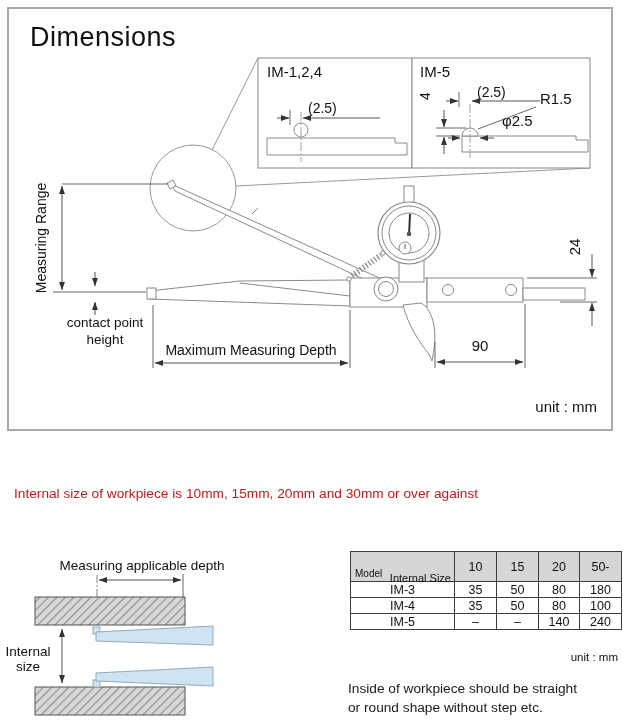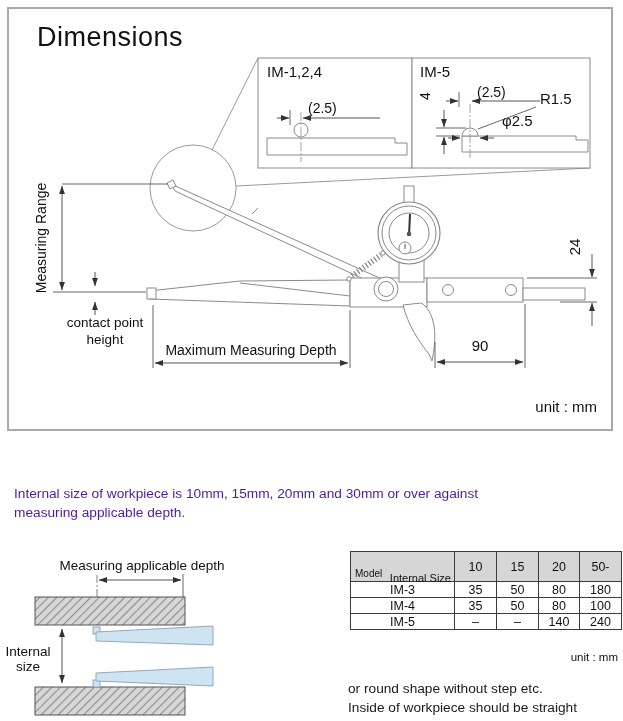--- a/index.html
+++ b/index.html
@@ -1,21 +1,21 @@
 <!DOCTYPE html>
 <html><head>
 <meta charset="utf-8">
 <style>
   html,body{margin:0;padding:0;background:#fff;}
   .page{position:relative;width:623px;height:721px;background:#fff;
         font-family:"Liberation Sans", sans-serif;color:#111;overflow:hidden;}
   svg{position:absolute;left:0;top:0;}
   svg text{font-family:"Liberation Sans", sans-serif;fill:#111;}
-  .title{position:absolute;left:30px;top:22px;font-size:27px;color:#111;letter-spacing:.5px;margin-left:7px;}
-  .intro{position:absolute;left:14px;top:484px;font-size:13.7px;line-height:19px;color:#4c1d95;}
+  .title{position:absolute;left:30px;top:22px;font-size:27px;color:#111;letter-spacing:.5px;}
+  .intro{position:absolute;left:14px;top:484px;font-size:13.7px;line-height:19px;color:#b91c1c;}
   .note{position:absolute;left:348px;top:679px;font-size:13.7px;line-height:19px;color:#1a1a1a;}
   .dim-table{position:absolute;left:350px;top:551px;border-collapse:collapse;table-layout:fixed;}
   .dim-table td{border:1px solid #3c3c3c;font-size:12.5px;text-align:center;padding:0;color:#111;}
   .dim-table tr.hdr td{background:#d6d6d6;height:29px;}
   .dim-table tr.data td{height:15px;}
   td.diag{position:relative;width:103px;
      background:
        linear-gradient(to bottom right, rgba(0,0,0,0) 49.3%, #555 49.3%, #555 50.7%, rgba(0,0,0,0) 50.7%),
        #d6d6d6;}
   td.diag .tr{position:absolute;top:20px;right:3px;font-size:11px;}
@@ -186,21 +186,20 @@
         <rect x="93" y="680" width="7" height="7"></rect>
         <path d="M96,673 L213,667 L213,686 L96,681 Z"></path>
       </g>
     </g>
   </svg>
 
   <div class="title">Dimensions</div>
 
   <div class="intro">
     <div>Internal size of workpiece is 10mm, 15mm, 20mm and 30mm or over against</div>
-    <div>measuring applicable depth.</div>
   </div>
 
   <table class="dim-table">
     <tbody>
         <tr class="hdr">
       <td class="diag">
         <span class="tr">Internal Size</span>
         <span class="bl">Model</span>
       </td>
       <td style="width:41px">10</td>
@@ -228,17 +227,17 @@
       <td>–</td>
       <td>140</td>
       <td>240</td>
     </tr>
   </tbody>
     </table>
 
   <div class="unit-bottom">unit : mm</div>
 
   <div class="note">
+    <div>Inside of workpiece should be straight</div>
     <div>or round shape without step etc.</div>
-    <div>Inside of workpiece should be straight</div>
   </div>
 
 </div>
 
 </body></html>

